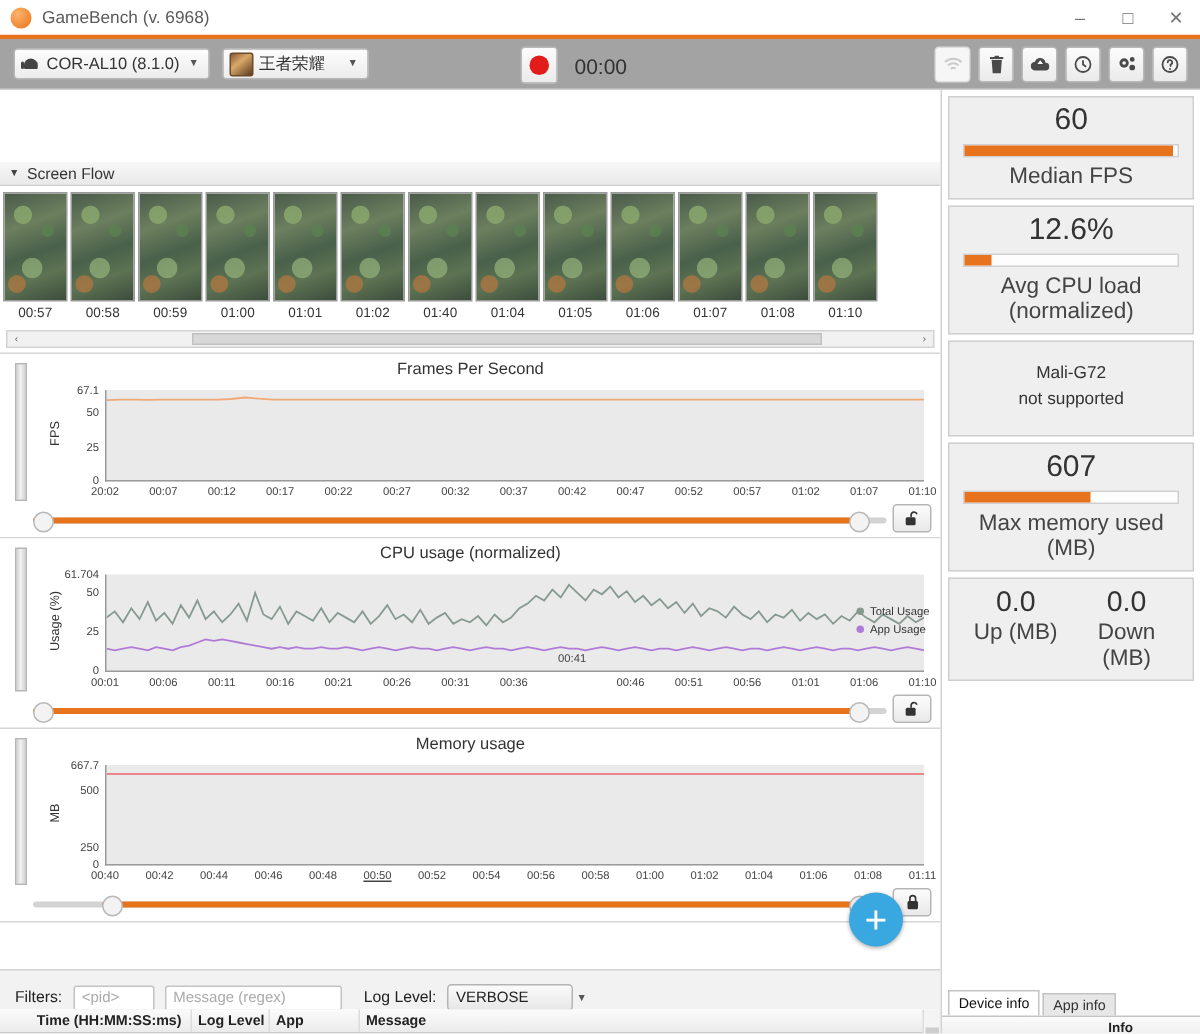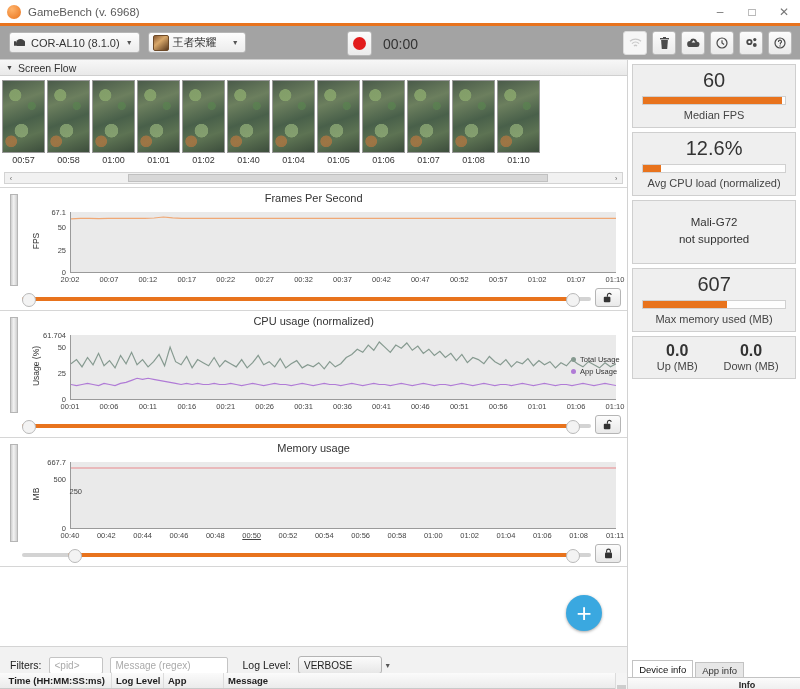--- a/index.html
+++ b/index.html
@@ -55,21 +55,21 @@
 
   
   .body{display:flex;height:652px;}
   .left{width:628px;position:relative;background:#ffffff;}
   .right{width:172px;background:#ffffff;border-left:1px solid #d2d2d2;
          position:relative;}
 
   
   .sf-head{height:15px;background:linear-gradient(#f7f7f7,#e9e9e9);
     border-bottom:1px solid #d0d0d0;display:flex;align-items:center;
-    padding-left:6px;font-size:10.5px;color:#333;}
+    padding-left:6px;font-size:10.5px;color:#333;margin-top:48px;}
   .sf-caret{font-size:7px;margin-right:5px;color:#444;}
   .sf-body{height:112px;background:#fff;border-bottom:1px solid #d6d6d6;
     position:relative;padding-top:4px;box-sizing:border-box;}
   .thumbs{display:flex;gap:2px;padding:0 2px;overflow:hidden;}
   .thumb{width:43px;flex:none;}
   .shot{height:73px;border:1px solid #9a9a9a;box-sizing:border-box;
     background:
       radial-gradient(circle at 30% 20%, rgba(140,170,110,.8) 0 9%, transparent 10%),
       radial-gradient(circle at 70% 35%, rgba(90,130,80,.75) 0 7%, transparent 8%),
       radial-gradient(circle at 45% 70%, rgba(160,190,130,.6) 0 12%, transparent 13%),
@@ -132,41 +132,41 @@
     background:linear-gradient(#fbfbfb,#e7e7e7);display:flex;align-items:center;
     padding:0 5px;gap:16px;font-size:10px;color:#222;box-sizing:border-box;}
 
   
   .logwrap{position:absolute;left:0;right:0;bottom:0;top:613px;background:#fff;}
   .lhead{display:flex;height:15px;background:linear-gradient(#fbfbfb,#ebebeb);
     border-bottom:1px solid #c9c9c9;font-size:9.5px;font-weight:bold;color:#222;
     align-items:center;}
   .lhead div{padding-left:4px;box-sizing:border-box;
     border-right:1px solid #dcdcdc;height:15px;line-height:15px;}
-  .c-time{width:112px;text-align:right;padding-right:6px!important;}
+  .c-time{width:128px;text-align:right;padding-right:6px!important;}
   .c-lvl{width:52px;}
   .c-app{width:60px;}
   .c-msg{flex:1;}
   .vscroll{position:absolute;right:0;top:0;bottom:11px;width:11px;background:#f4f4f4;
     border-left:1px solid #dcdcdc;}
   .vthumb{position:absolute;left:1px;right:1px;top:12px;height:24px;background:#cdcdcd;}
 
   
   .card{margin:4px;border:1px solid #cfcfcf;background:#efefef;
     box-sizing:border-box;text-align:center;padding:5px 7px 6px;}
   .cval{font-size:20px;color:#333;line-height:1.05;font-weight:300;}
   .cbar{height:9px;background:#fdfdfd;border:1px solid #d0d0d0;margin:5px 2px 4px;
     position:relative;box-sizing:border-box;}
   .cbar i{position:absolute;left:0;top:0;bottom:0;background:#e8731d;display:block;}
-  .clab{font-size:11px;color:#444;}
+  .clab{font-size:15px;color:#444;}
   .card.gpu{padding:13px 7px 14px;}
   .gtxt{font-size:11.5px;color:#333;line-height:1.5;}
   .net{display:flex;}
   .net>div{flex:1;}
-  .netval{font-size:16px;color:#333;font-weight:700;}
+  .netval{font-size:19px;color:#333;font-weight:400;}
 
   
   .tabsrow{position:absolute;left:0;right:0;top:600px;height:17px;display:flex;
     align-items:flex-end;padding-left:4px;background:#fff;}
   .tab{height:15px;border:1px solid #c3c3c3;border-bottom:none;font-size:9.5px;
     padding:0 6px;display:flex;align-items:center;background:#e7e7e7;color:#333;
     margin-right:2px;box-sizing:border-box;}
   .tab.active{background:#fff;height:17px;color:#111;}
   .dinfo{position:absolute;left:0;right:0;top:617px;bottom:0;
     border-top:1px solid #c3c3c3;background:#fff;overflow:hidden;}
@@ -269,20 +269,24 @@
       </div>
       <div class="sf-body">
         <div class="thumbs" id="thumbs">
             <div class="thumb">
               <div class="shot"></div>
               <div class="tlabel">00:57</div>
             </div>
             <div class="thumb">
               <div class="shot"></div>
               <div class="tlabel">00:58</div>
+            </div>
+            <div class="thumb">
+              <div class="shot"></div>
+              <div class="tlabel">00:59</div>
             </div>
             <div class="thumb">
               <div class="shot"></div>
               <div class="tlabel">01:00</div>
             </div>
             <div class="thumb">
               <div class="shot"></div>
               <div class="tlabel">01:01</div>
             </div>
             <div class="thumb">
@@ -382,21 +386,21 @@
             <div class="ytick" style="top: 36.1395px; right: 712px; left: 0px; width: 66px; text-align: right;">50</div>
             <div class="ytick" style="top: 24px; right: 712px; left: 0px; width: 66px; text-align: right;">61.704</div>
             <div class="xtick" style="left: 70px; top: 91px;">00:01</div>
             <div class="xtick" style="left: 108.929px; top: 91px;">00:06</div>
             <div class="xtick" style="left: 147.857px; top: 91px;">00:11</div>
             <div class="xtick" style="left: 186.786px; top: 91px;">00:16</div>
             <div class="xtick" style="left: 225.714px; top: 91px;">00:21</div>
             <div class="xtick" style="left: 264.643px; top: 91px;">00:26</div>
             <div class="xtick" style="left: 303.571px; top: 91px;">00:31</div>
             <div class="xtick" style="left: 342.5px; top: 91px;">00:36</div>
-            <div class="xtick" style="left: 381.429px; top: 91px;">00:41</div>
+            <div class="xtick" style="left: 381.429px; top: 75px;">00:41</div>
             <div class="xtick" style="left: 420.357px; top: 91px;">00:46</div>
             <div class="xtick" style="left: 459.286px; top: 91px;">00:51</div>
             <div class="xtick" style="left: 498.214px; top: 91px;">00:56</div>
             <div class="xtick" style="left: 537.143px; top: 91px;">01:01</div>
             <div class="xtick" style="left: 576.071px; top: 91px;">01:06</div>
             <div class="xtick" style="left: 615px; top: 91px;">01:10</div>
             <div class="legend" style="left: 571px; top: 44px;">
               <div>
                 <span class="ldot" style="background: rgb(134, 154, 144);"></span>
                 <span>Total Usage</span>
@@ -422,21 +426,21 @@
           <div class="chart-panel" style="height: 128px;">
             <div class="vgrip"></div>
             <div class="ctitle">Memory usage</div>
             <div class="ylabel" style="left: 8px; top: 51px; width: 56px; text-align: center;">MB</div>
             <div class="plotarea" style="left: 70px; top: 24px; width: 545px; height: 66px;">
               <svg width="545" height="66" viewBox="0 0 545 66" style="display: block;">
                 <polyline points="0.00,6.00 18.79,6.00 37.59,6.00 56.38,6.00 75.17,6.00 93.97,6.00 112.76,6.00 131.55,6.00 150.34,6.00 169.14,6.00 187.93,6.00 206.72,6.00 225.52,6.00 244.31,6.00 263.10,6.00 281.90,6.00 300.69,6.00 319.48,6.00 338.28,6.00 357.07,6.00 375.86,6.00 394.66,6.00 413.45,6.00 432.24,6.00 451.03,6.00 469.83,6.00 488.62,6.00 507.41,6.00 526.21,6.00 545.00,6.00" fill="none" stroke="#e8888c" stroke-width="1.2"></polyline>
               </svg>
             </div>
             <div class="ytick" style="top: 90px; right: 712px; left: 0px; width: 66px; text-align: right;">0</div>
-            <div class="ytick" style="top: 53px; right: 712px; left: 0px; width: 66px; text-align: right; margin-left: 16px;">250</div>
+            <div class="ytick" style="top: 79px; right: 712px; left: 0px; width: 66px; text-align: right;">250</div>
             <div class="ytick" style="top: 40.5766px; right: 712px; left: 0px; width: 66px; text-align: right;">500</div>
             <div class="ytick" style="top: 24px; right: 712px; left: 0px; width: 66px; text-align: right;">667.7</div>
             <div class="xtick" style="left: 70px; top: 93px;">00:40</div>
             <div class="xtick" style="left: 106.333px; top: 93px;">00:42</div>
             <div class="xtick" style="left: 142.667px; top: 93px;">00:44</div>
             <div class="xtick" style="left: 179px; top: 93px;">00:46</div>
             <div class="xtick" style="left: 215.333px; top: 93px;">00:48</div>
             <div class="xtick" style="left: 251.667px; top: 93px; text-decoration: underline;">00:50</div>
             <div class="xtick" style="left: 288px; top: 93px;">00:52</div>
             <div class="xtick" style="left: 324.333px; top: 93px;">00:54</div>

